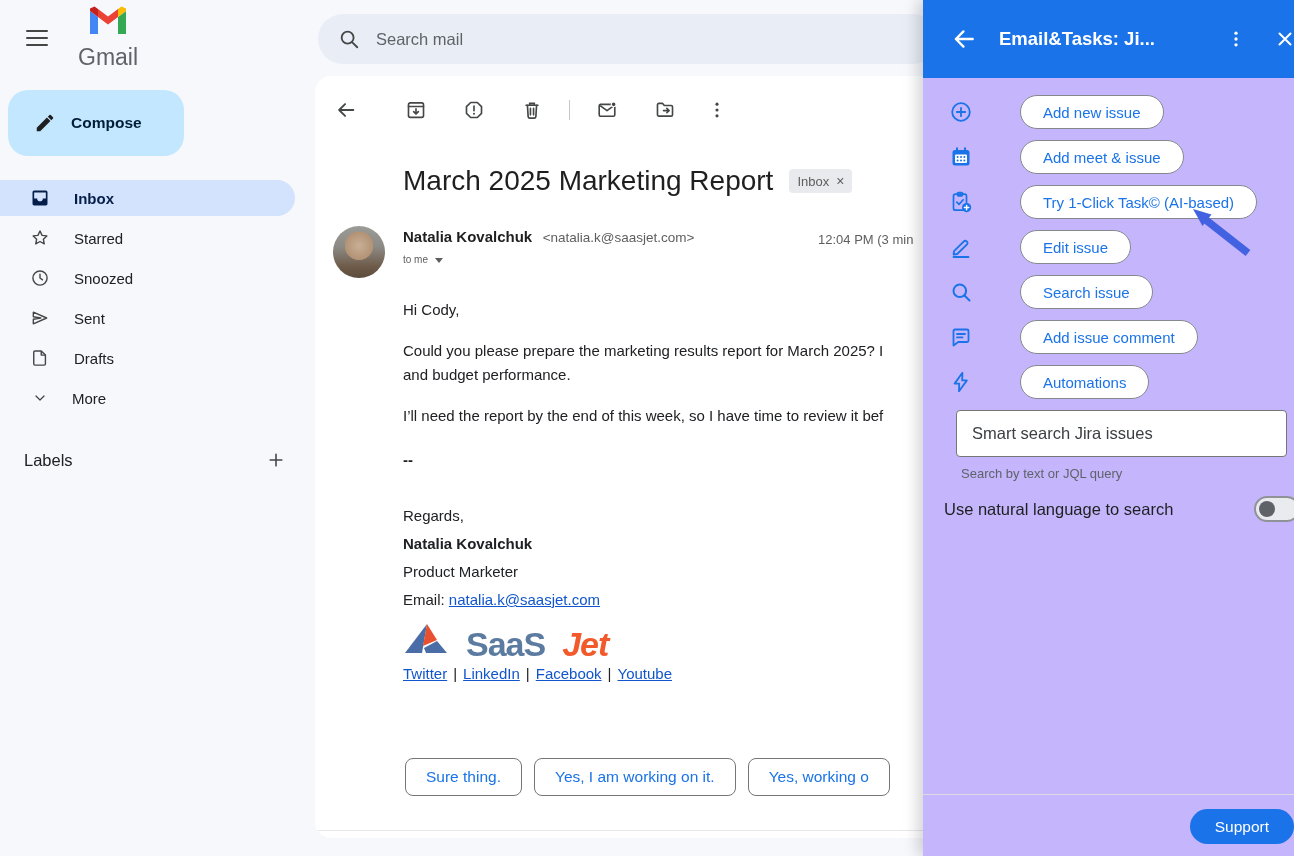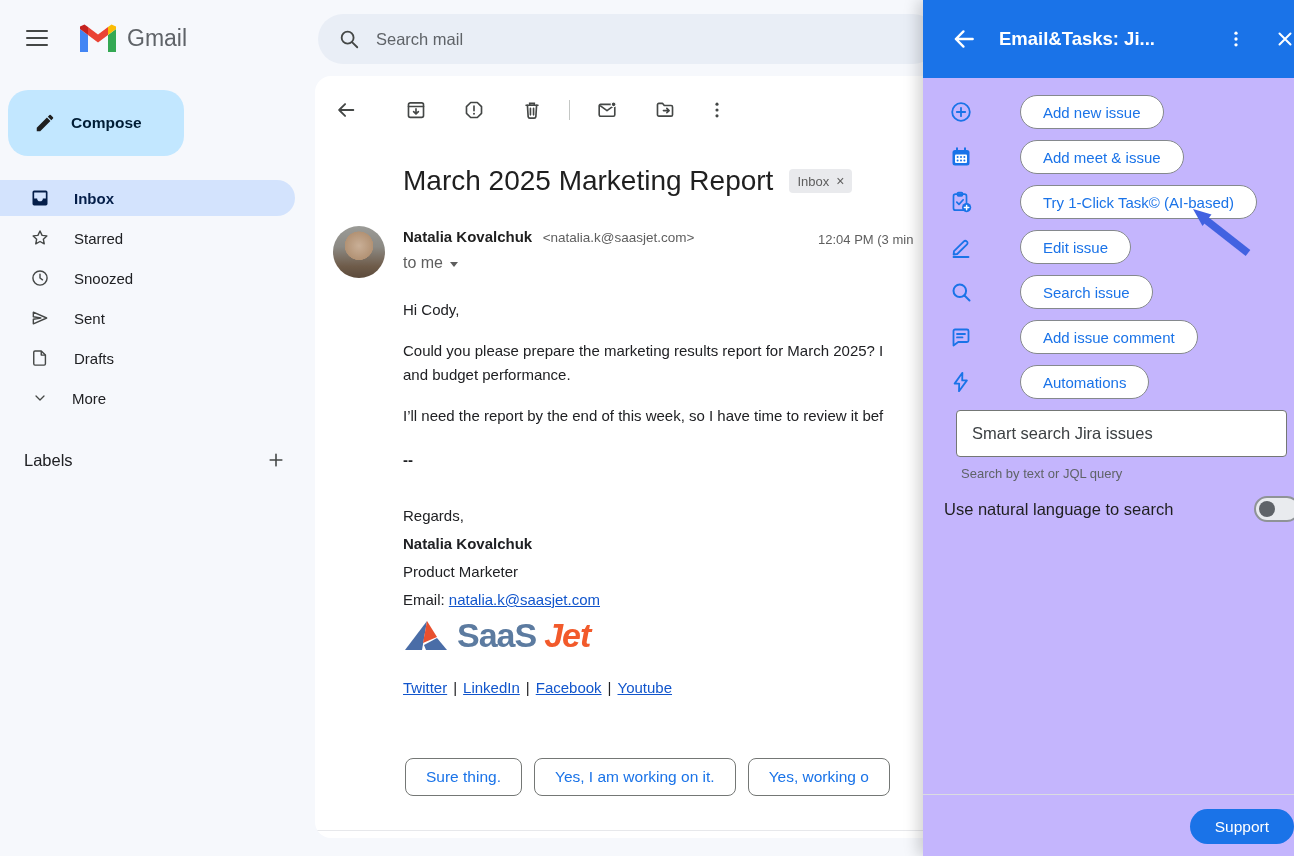--- a/index.html
+++ b/index.html
@@ -8,21 +8,21 @@
     font-family: "Liberation Sans", "DejaVu Sans", sans-serif;
     background:#F6F8FC; color:#202124; position:relative;
   }
   svg { display:block; }
 
   
   .sidebar { position:absolute; left:0; top:0; width:315px; height:856px; background:#F6F8FC; }
   .brand { display:flex; align-items:center; height:76px; padding-left:26px; }
   .hamburger { width:22px; height:16px; display:flex; flex-direction:column; justify-content:space-between; cursor:pointer; }
   .hamburger span { display:block; height:2.4px; background:#444746; border-radius:2px; }
-  .gmail-logo { display:flex; align-items:center; margin-left:30px; gap:9px; }
+  .gmail-logo { display:flex; align-items:center; margin-left:30px; gap:9px;flex-direction:column; }
   .gmail-word { font-size:23px; color:#5F6368; }
   .compose-btn { position:absolute; left:8px; top:90px; width:176px; height:66px; border-radius:20px;
     background:#C2E7FF; display:flex; align-items:center; padding-left:26px; gap:15px;
     font-size:15.5px; font-weight:700; color:#001D35; cursor:pointer; }
   .nav { position:absolute; top:180px; left:0; width:295px; }
   .nav-item { display:flex; align-items:center; height:36px; margin-bottom:4px; padding-left:30px; gap:24px;
     font-size:15px; color:#202124; border-radius:0 18px 18px 0; cursor:pointer; }
   .nav-item .nicon { width:20px; height:20px; color:#444746; flex:none; }
   .nav-item.selected { background:#D3E3FD; font-weight:700; color:#041E49; }
   .nav-item.selected .nicon { color:#041E49; }
@@ -55,34 +55,34 @@
 
   .avatar { position:absolute; left:18px; top:150px; width:52px; height:52px; border-radius:50%;
     background:
       radial-gradient(circle at 50% 38%, #C9AF97 0%, #B29274 34%, transparent 35%),
       linear-gradient(180deg,#9B9B97 0%, #8C8A84 40%, #6E5B49 78%, #5C4B3C 100%); }
   .sender-line { position:absolute; left:88px; top:152px; white-space:nowrap; }
   .sender-name { font-weight:700; font-size:15px; color:#1F1F1F; }
   .sender-addr { font-size:13.5px; color:#5E5E5E; margin-left:6px; }
   .timestamp { position:absolute; left:503px; top:156px; font-size:13px; color:#5E5E5E; white-space:nowrap; }
   .to-line { position:absolute; left:88px; top:178px; display:flex; align-items:center; gap:7px;
-    font-size:16px; color:#5E5E5E; cursor:pointer; }
+    font-size:10px; color:#5E5E5E; cursor:pointer; }
   .caret-down { width:0; height:0; border-left:4.5px solid transparent; border-right:4.5px solid transparent;
     border-top:5px solid #5E5E5E; margin-top:2px; }
 
   .mailbody { position:absolute; left:88px; top:222px; font-size:15px; line-height:24px; color:#202124; white-space:nowrap; }
   .mb-greet { margin-bottom:17px; }
   .mb-p1b { margin-bottom:17px; }
   .mb-p2 { margin-bottom:20px; }
   .mb-dash { margin-bottom:32px; font-weight:700; }
   .mb-reg, .mb-name, .mb-role { margin-bottom:4px; }
   .mb-name { font-weight:700; }
   .mb-emailline { margin-bottom:2px; }
   a.mlink { color:#1155CC; text-decoration:underline; cursor:pointer; }
-  .sig-logo { display:flex; align-items:center; gap:8px; height:42px; margin-bottom:20px; }
+  .sig-logo { display:flex; align-items:flex-end; gap:17px; height:42px; margin-bottom:6px; }
   .logo-saas { font-size:34px; font-weight:700; color:#5C7BA0; letter-spacing:-1px; }
   .logo-jet { font-size:34px; font-weight:700; font-style:italic; color:#F25A2B; letter-spacing:-1px; }
   .social { font-size:15px; }
   .social .sep { color:#202124; margin:0 6px; }
 
   .replies { position:absolute; left:90px; top:682px; display:flex; gap:12px; }
   .reply { height:38px; border:1px solid #747775; border-radius:8px; background:#fff; color:#1A73E8;
     font-size:15.5px; display:flex; align-items:center; padding:0 20px; white-space:nowrap; cursor:pointer; }
   .card-divider { position:absolute; left:0; right:0; top:754px; height:1px; background:#E7E8EB; }
 

